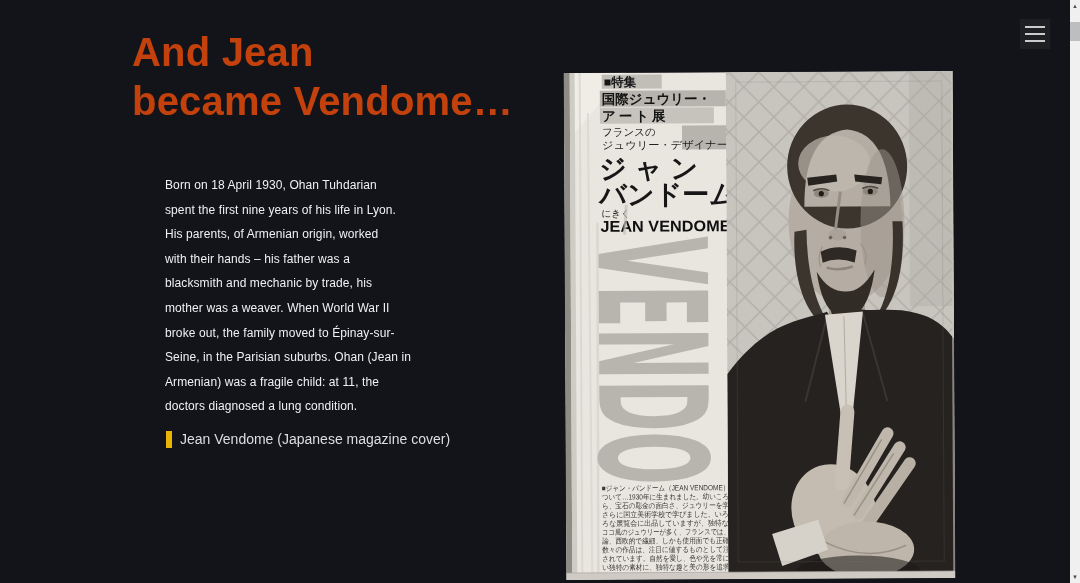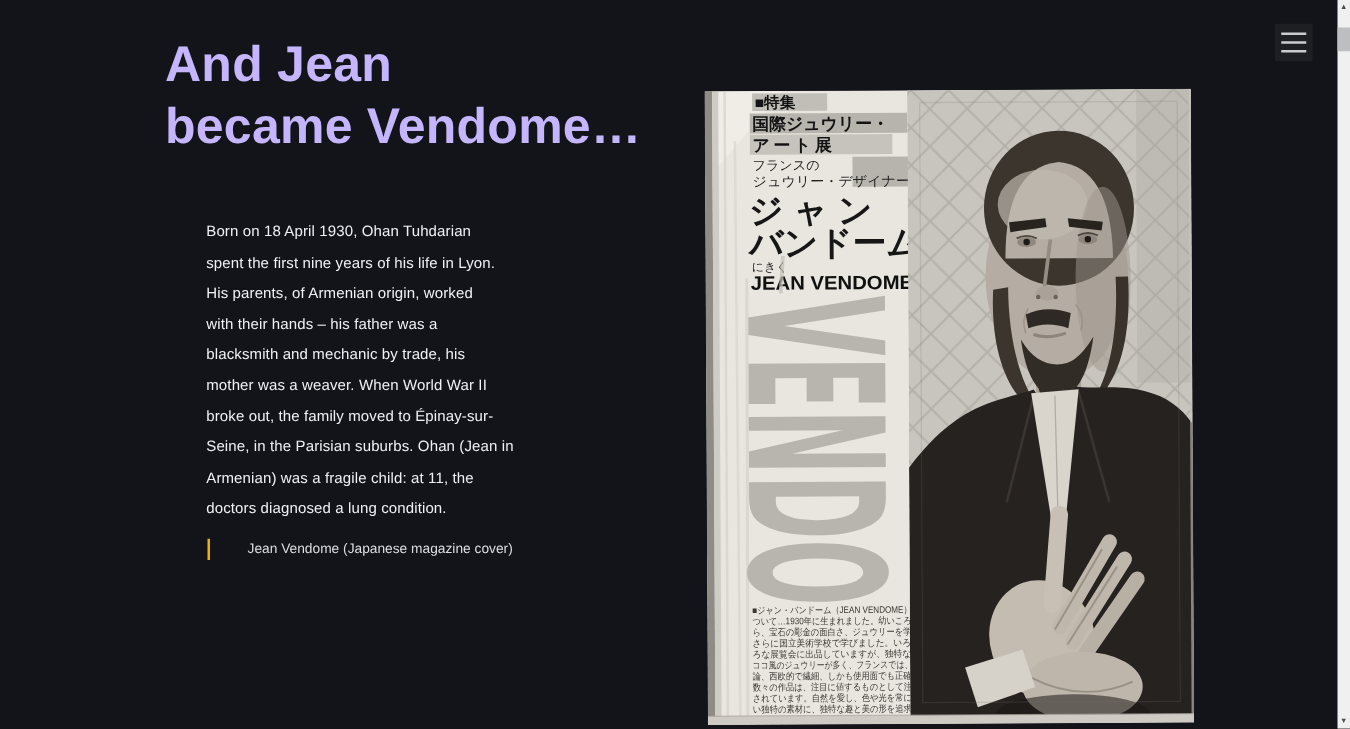--- a/index.html
+++ b/index.html
@@ -6,21 +6,21 @@
   html, body { width: 1080px; height: 583px; overflow: hidden; }
   body {
     background: #131419;
     font-family: "Liberation Sans", sans-serif;
     position: relative;
   }
 
   .page-title {
     position: absolute;
     left: 132px; top: 28px;
-    color: #c4b5fd;
+    color: #c2410c;
     font-size: 40px;
     font-weight: 700;
     line-height: 49px;
     letter-spacing: 0.2px;
     white-space: pre-line;
   }
 
   .article-body {
     position: absolute;
     left: 165px; top: 173px;
@@ -28,24 +28,24 @@
     color: #f1f1f3;
     font-size: 12px;
     line-height: 24.6px;
     letter-spacing: 0.1px;
     white-space: pre-line;
   }
 
   .image-caption {
     position: absolute;
     left: 166px; top: 431px;
-    border-left: 2px solid #eab308;
-    padding-left: 30px;
+    border-left: 6px solid #eab308;
+    padding-left: 8px;
     color: #dedee0;
-    font-size: 11px;
+    font-size: 14px;
     line-height: 17px;
   }
 
   .menu-btn {
     position: absolute;
     left: 1020px; top: 19px;
     width: 30px; height: 30px;
     background: #1d1f23;
     border: none;
     display: flex;

